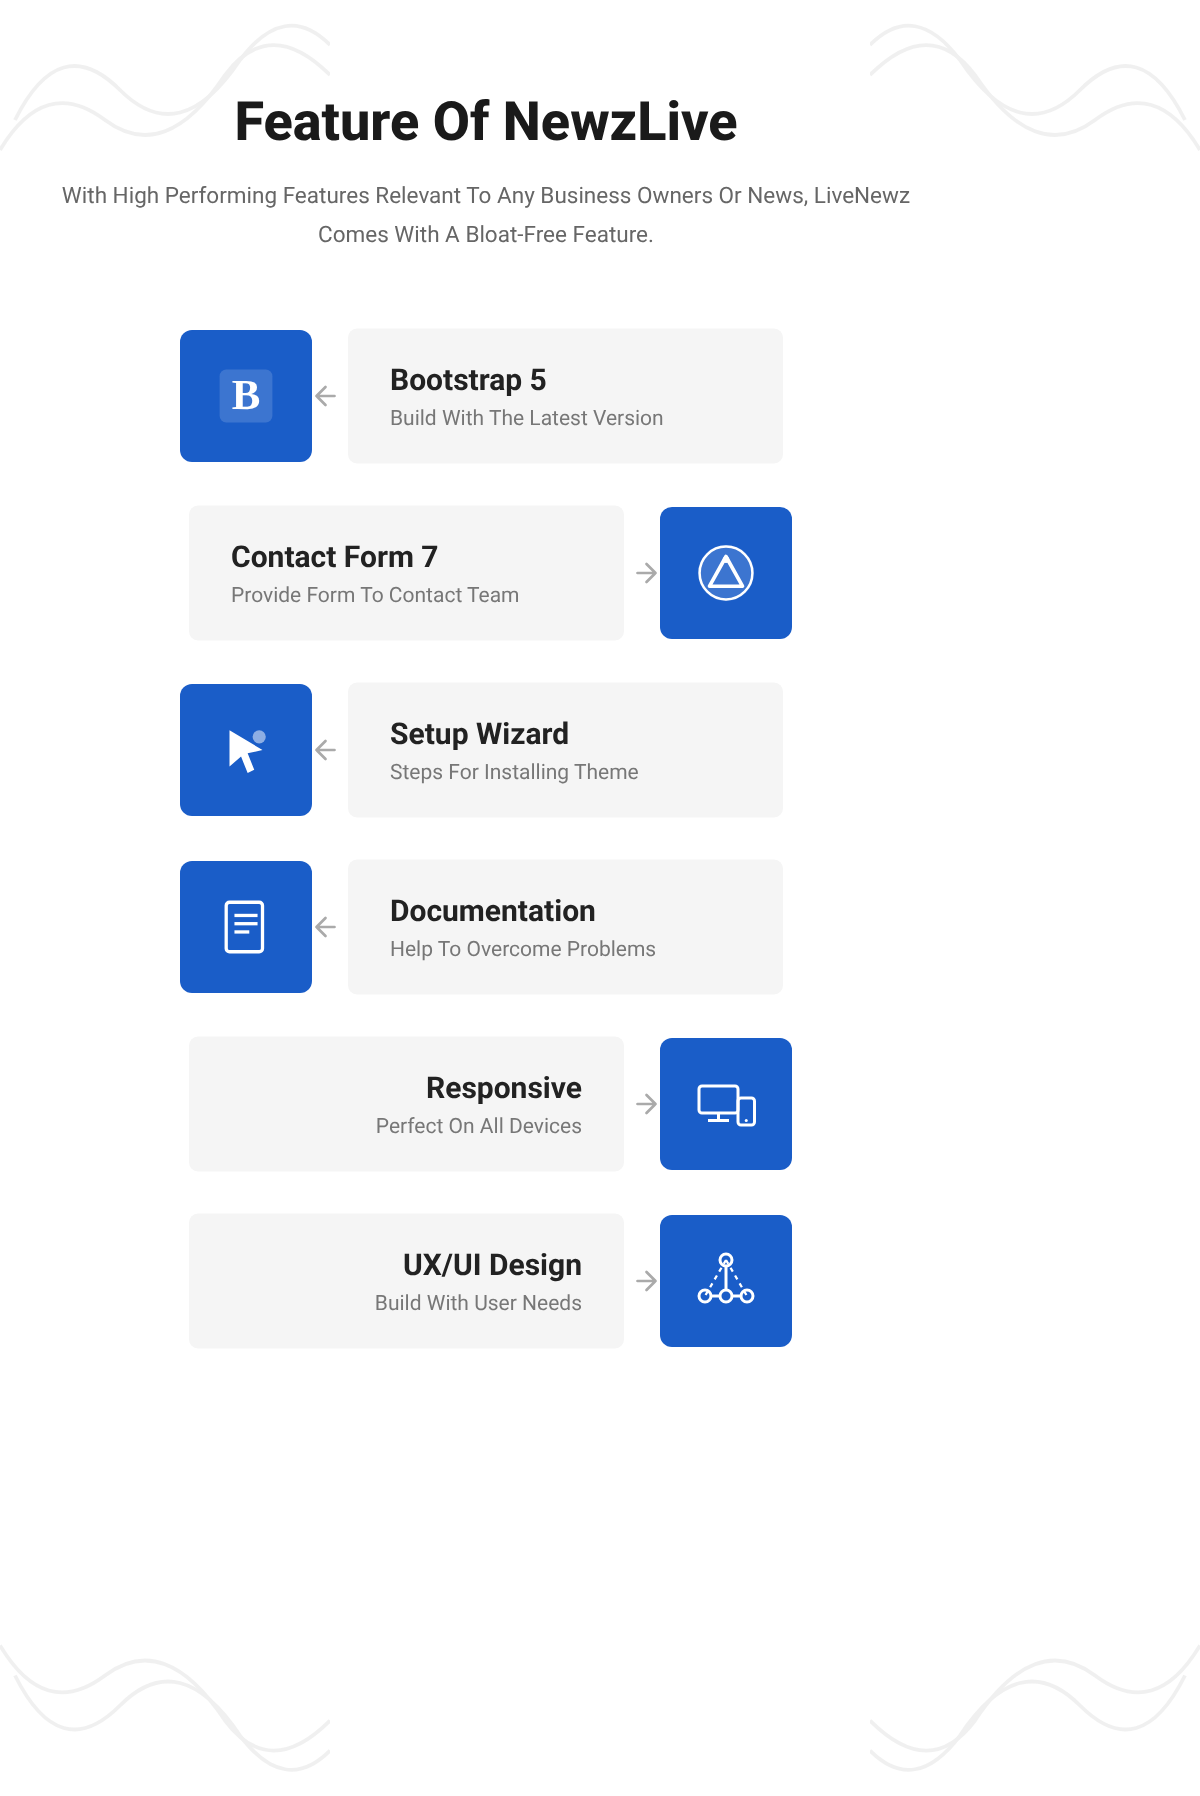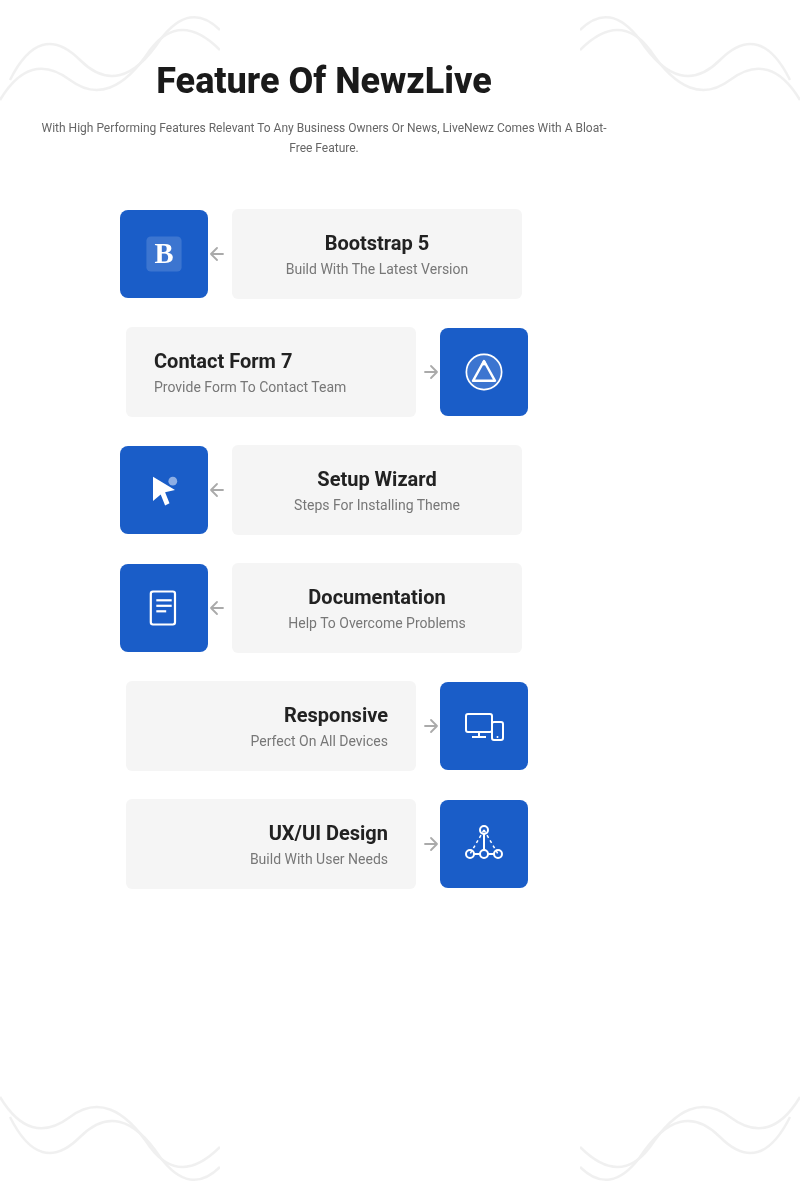--- a/index.html
+++ b/index.html
@@ -48,21 +48,21 @@
     }
 
     .section-title {
       font-size: 36px;
       font-weight: 800;
       color: #1a1a1a;
       margin-bottom: 16px;
     }
 
     .section-subtitle {
-      font-size: 12px;
+      font-size: 15px;
       color: #666;
       line-height: 1.7;
       max-width: 600px;
       margin: 0 auto;
     }
 
     .features-list {
       display: flex;
       flex-direction: column;
       gap: 0px;
@@ -102,21 +102,20 @@
       z-index: 2;
     }
 
     
     .feature-card {
       background: #f5f5f5;
       border-radius: 6px;
       padding: 22px 28px;
       width: 290px;
       position: relative;
-      text-align: center;
     }
 
     .feature-row.left .feature-card {
       margin-left: 0;
       margin-right: 0;
     }
 
     .feature-row.right .feature-card {
       text-align: right;
     }

